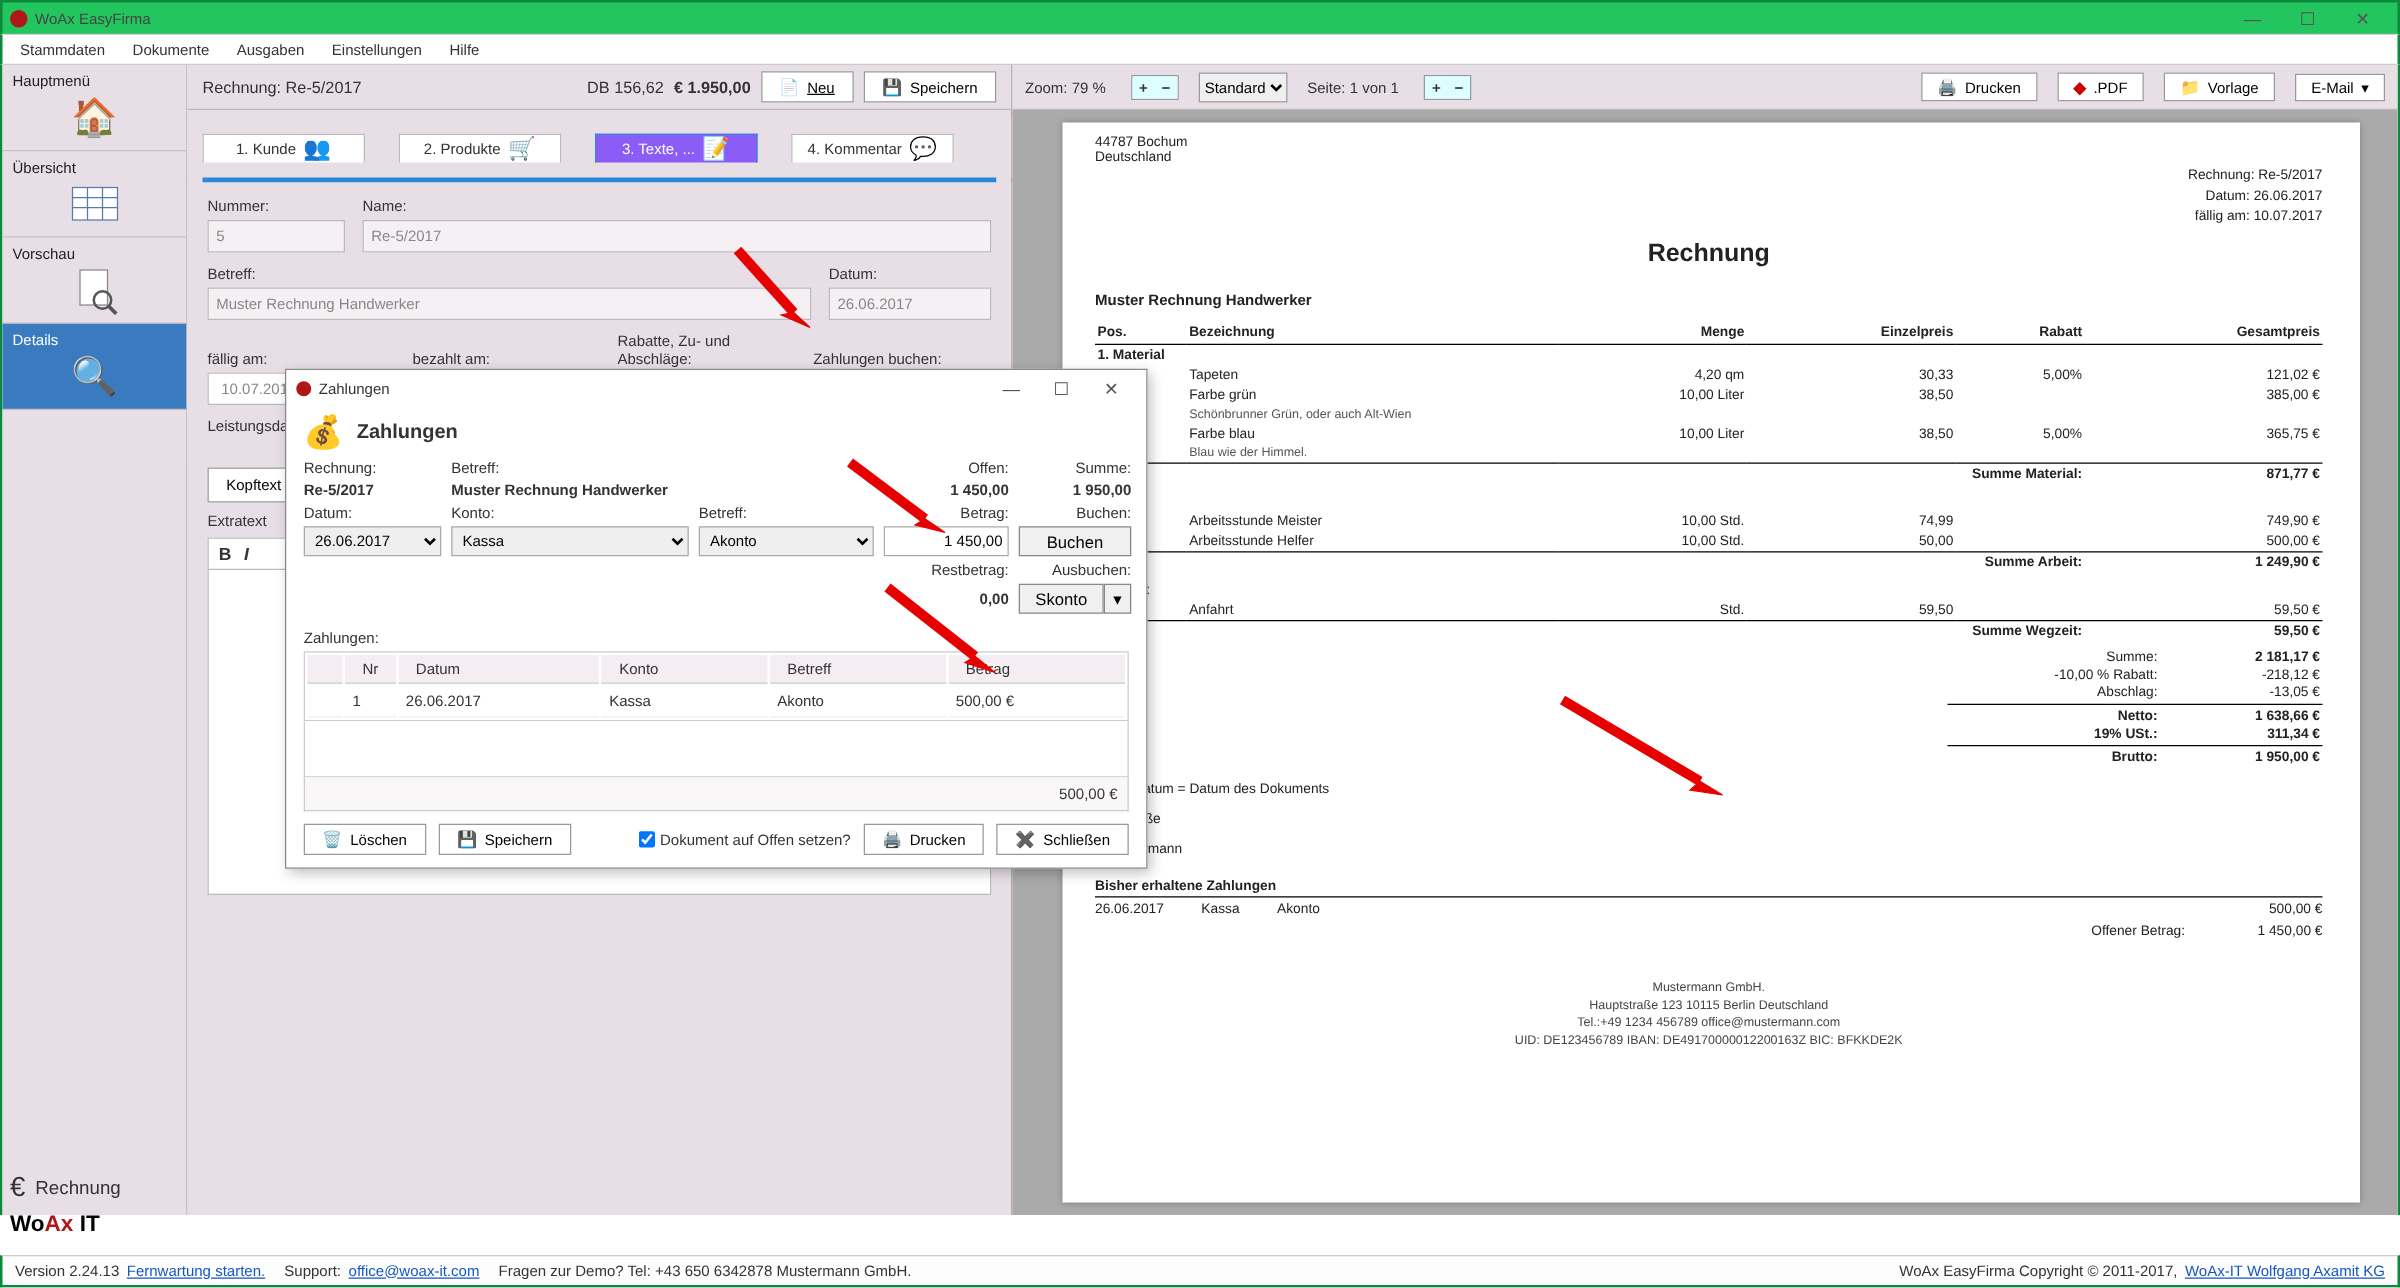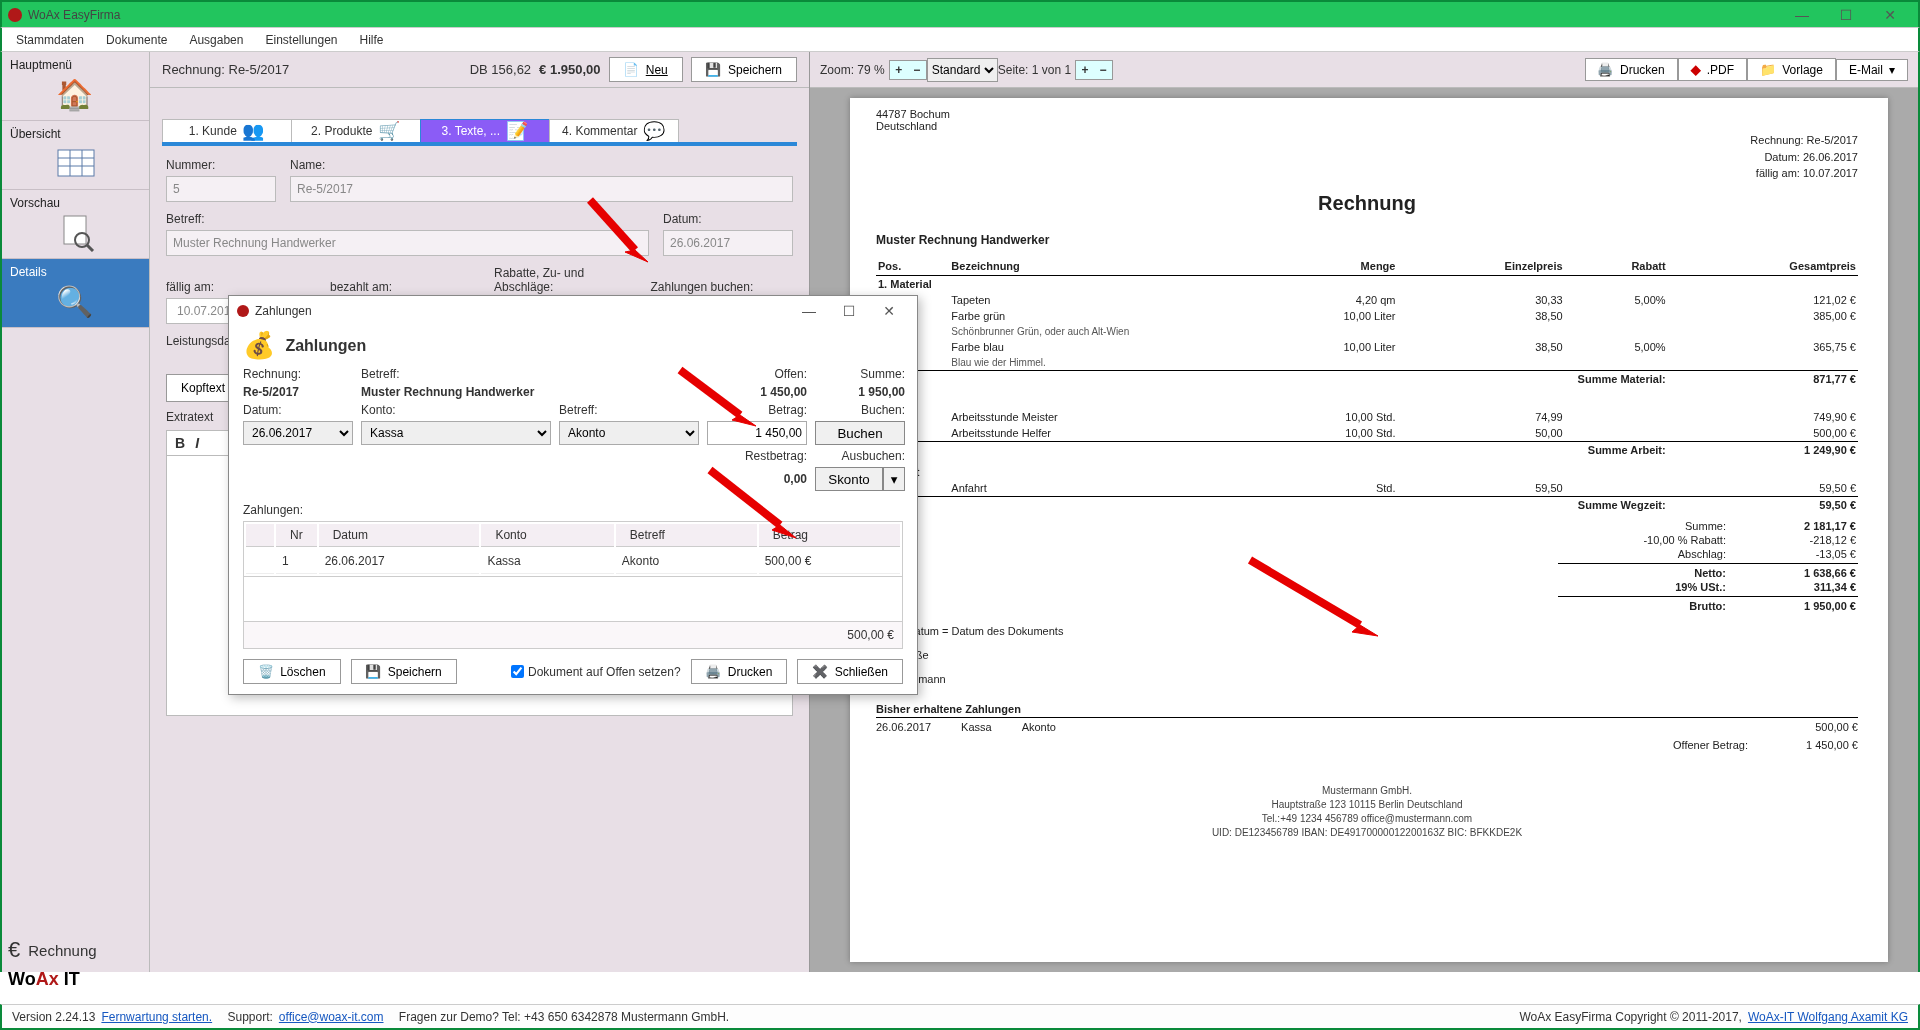--- a/index.html
+++ b/index.html
@@ -28,21 +28,21 @@
 
 
 .midpanel { width: 660px; background: #e8dfe6; display: flex; flex-direction: column; border-right: 1px solid #999; }
 .invoice-header { height: 36px; background: #e8dfe6; border-bottom: 1px solid #bbb; display: flex; align-items: center; padding: 0 12px; gap: 8px; }
 .invoice-header .lbl { font-size: 13px; }
 .invoice-header .spacer { flex: 1; }
 .btn { background: #fff; border: 1px solid #999; padding: 4px 14px; font-size: 12px; cursor: pointer; display: inline-flex; align-items: center; gap: 6px; }
 .btn .ico { font-size: 13px; }
 
 
-.tabs { height: 48px; background: #e8dfe6; display: flex; align-items: flex-end; padding: 0 24px 0 12px; margin-top:6px;}
+.tabs { height: 48px; background: #e8dfe6; display: flex; align-items: center; padding: 0 24px 0 12px; margin-top:6px;gap:28px;}
 .tab { flex: 0 0 130px; background: #fff; border: 1px solid #bbb; border-bottom: none; display: flex; align-items: center; justify-content: center; gap: 6px; font-size: 12px; margin-right: -1px; color:#333;}
 .tab.active { background: #8b5cf6; color: #fff; border-color: #2b88d8; }
 .tab .ticon { font-size: 18px; }
 .tabbar-under { height: 4px; background: #2b88d8; margin: 0 12px; }
 
 
 .formarea { padding: 12px 16px; background: #e8dfe6; }
 .row { display: flex; gap: 14px; margin-bottom: 10px; align-items: flex-end;}
 .field { display: flex; flex-direction: column; }
 .field label { margin-bottom: 4px; color: #333; font-size: 12px;}
@@ -52,21 +52,21 @@
 .wide-btn button { width: 100%; height: 26px; }
 
 .rich-toolbar { background:#fff; border:1px solid #bbb; padding:4px 8px; display:flex; gap:10px; font-weight:bold; font-family:serif; font-size:14px;}
 .rich-area { background:#fff; border:1px solid #bbb; border-top:none; height:260px; }
 
 .kopf-btn-row { display:flex; gap:12px; padding: 0 16px 8px;}
 .kopf-btn-row button { flex:1; height:28px;}
 
 
 .rightcol { flex: 1; display: flex; flex-direction: column; background: #e8dfe6; }
-.preview-toolbar { height: 36px; display: flex; align-items: center; padding: 0 10px; gap: 0; border-bottom: 1px solid #bbb;}
+.preview-toolbar { height: 36px; display: flex; align-items: center; padding: 0 10px; gap: 16px; border-bottom: 1px solid #bbb;}
 .preview-toolbar .zoom { font-size: 12px; margin-right: 4px;}
 .preview-toolbar select { border:1px solid #999; height:24px; font-size:12px;}
 .plusminus { display:inline-flex; border:1px solid #999; height:20px;}
 .plusminus span{ width:18px; text-align:center; line-height:18px; font-weight:bold; background:#dff; }
 .preview-toolbar .btn { padding: 3px 12px; }
 
 .doc-scroll { flex: 1; background: #aaa; overflow: hidden; padding: 10px 30px 10px 40px; position: relative;}
 .doc-page { background: #fff; width: 100%; height: 100%; box-shadow: 0 0 6px rgba(0,0,0,0.3); padding: 10px 30px 20px 26px; font-size: 11px; color:#222; overflow:hidden;}
 .doc-page h2 { text-align:center; font-size:20px; margin: 10px 0 18px; font-weight:bold;}
 .doc-meta { text-align:right; font-size:11px; line-height:1.5; margin-bottom:4px;}

